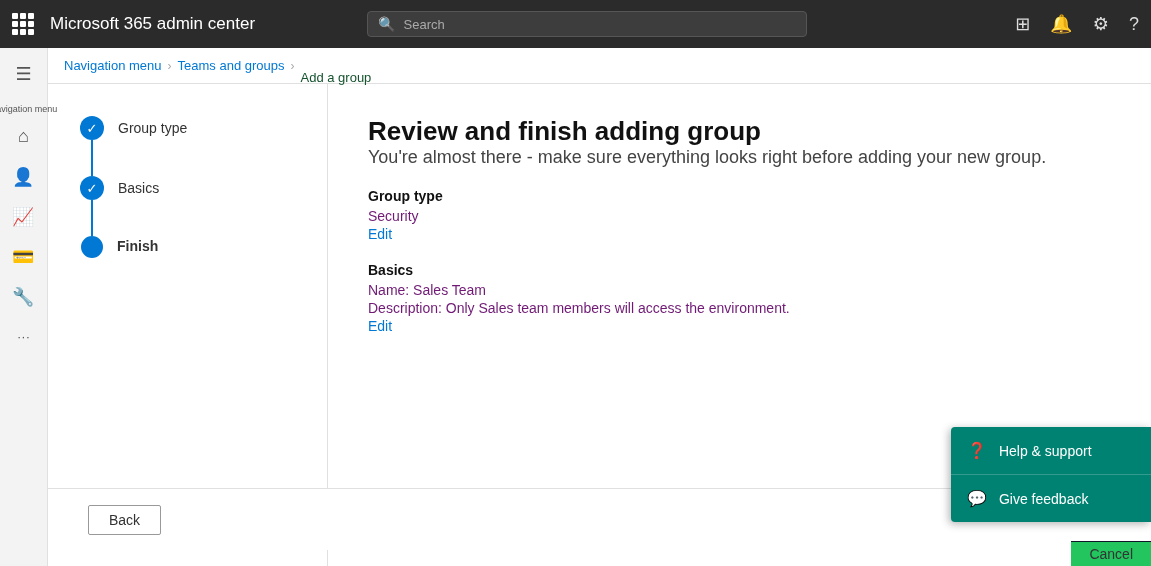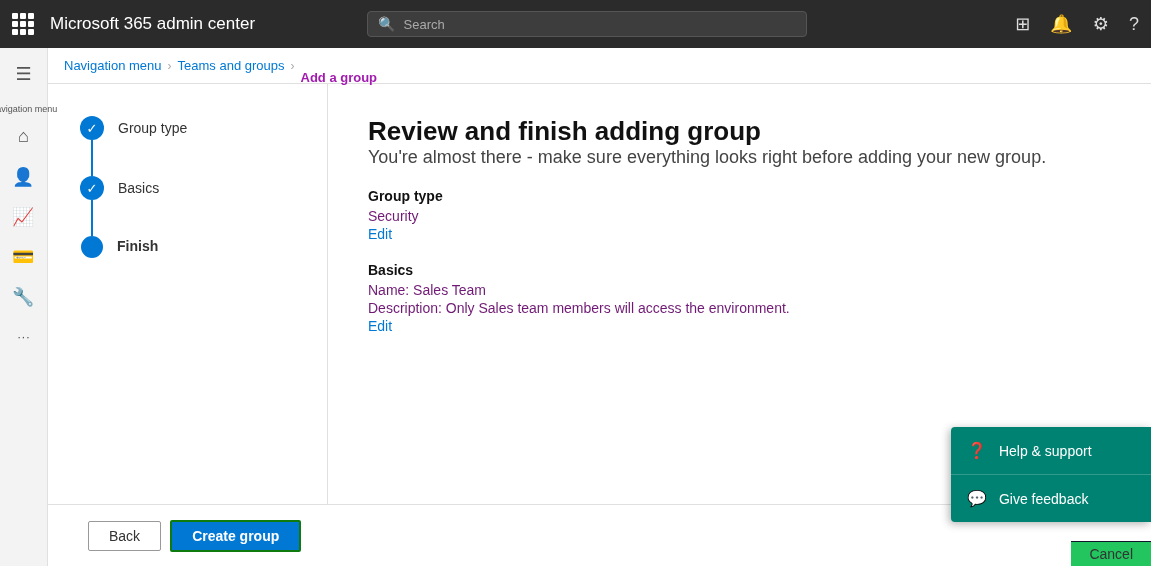--- a/index.html
+++ b/index.html
@@ -85,21 +85,21 @@
       background: #fff;
       border-bottom: 1px solid #e0e0e0;
       display: flex;
       align-items: center;
       padding: 0 16px;
       gap: 6px;
       font-size: 13px;
       color: #555;
     }
     .breadcrumb-sep { color: #aaa; font-size: 12px; }
-    .breadcrumb-current { font-weight: 700; color: #a21caf; margin-top: 23px; }
+    .breadcrumb-current { font-weight: 400; color: #14532d; margin-top: 23px; }
 
     
     .main-area {
       position: absolute;
       left: 48px; top: 84px; right: 0; bottom: 0;
       display: flex;
     }
 
     
     .steps-panel {
@@ -144,28 +144,28 @@
       margin-bottom: 20px;
     }
     .review-section { margin-bottom: 20px; }
     .review-section-title { font-size: 14px; font-weight: 700; color: #111; margin-bottom: 4px; }
     .review-section-value { font-size: 14px; color: #701a75; margin-bottom: 2px; }
     .edit-link { color: #0078d4; cursor: pointer; font-size: 14px; text-decoration: none; }
 
     
     .footer-bar {
       position: absolute;
-      bottom: 0; left: 48px; right: 0;
+      bottom: 16px; left: 48px; right: 0;
       height: 62px;
       border-top: 1px solid #e0e0e0;
       background: #fff;
       display: flex;
       align-items: center;
       padding: 0 40px;
-      gap: 9px;
+      gap: 23px;
     }
     .btn-back {
       padding: 6px 20px;
       border: 1px solid #999;
       background: #fff;
       color: #333;
       border-radius: 2px;
       cursor: pointer;
       font-size: 14px;
     }
@@ -316,21 +316,20 @@
       <div class="review-section-title">Basics</div>
       <div class="review-section-value">Name: Sales Team</div>
       <div class="review-section-value">Description: Only Sales team members will access the environment.</div>
       <a class="edit-link">Edit</a>
     </div>
   </div>
 </div>
 
 <div class="footer-bar">
   <button class="btn-back">Back</button>
-  <button class="btn-create">Create group</button>
 </div>
 
 <div class="flyout-panel">
   <div class="flyout-item">
     <span class="flyout-icon">❓</span>
     <span>Help &amp; support</span>
   </div>
   <div class="flyout-item">
     <span class="flyout-icon">💬</span>
     <span>Give feedback</span>

